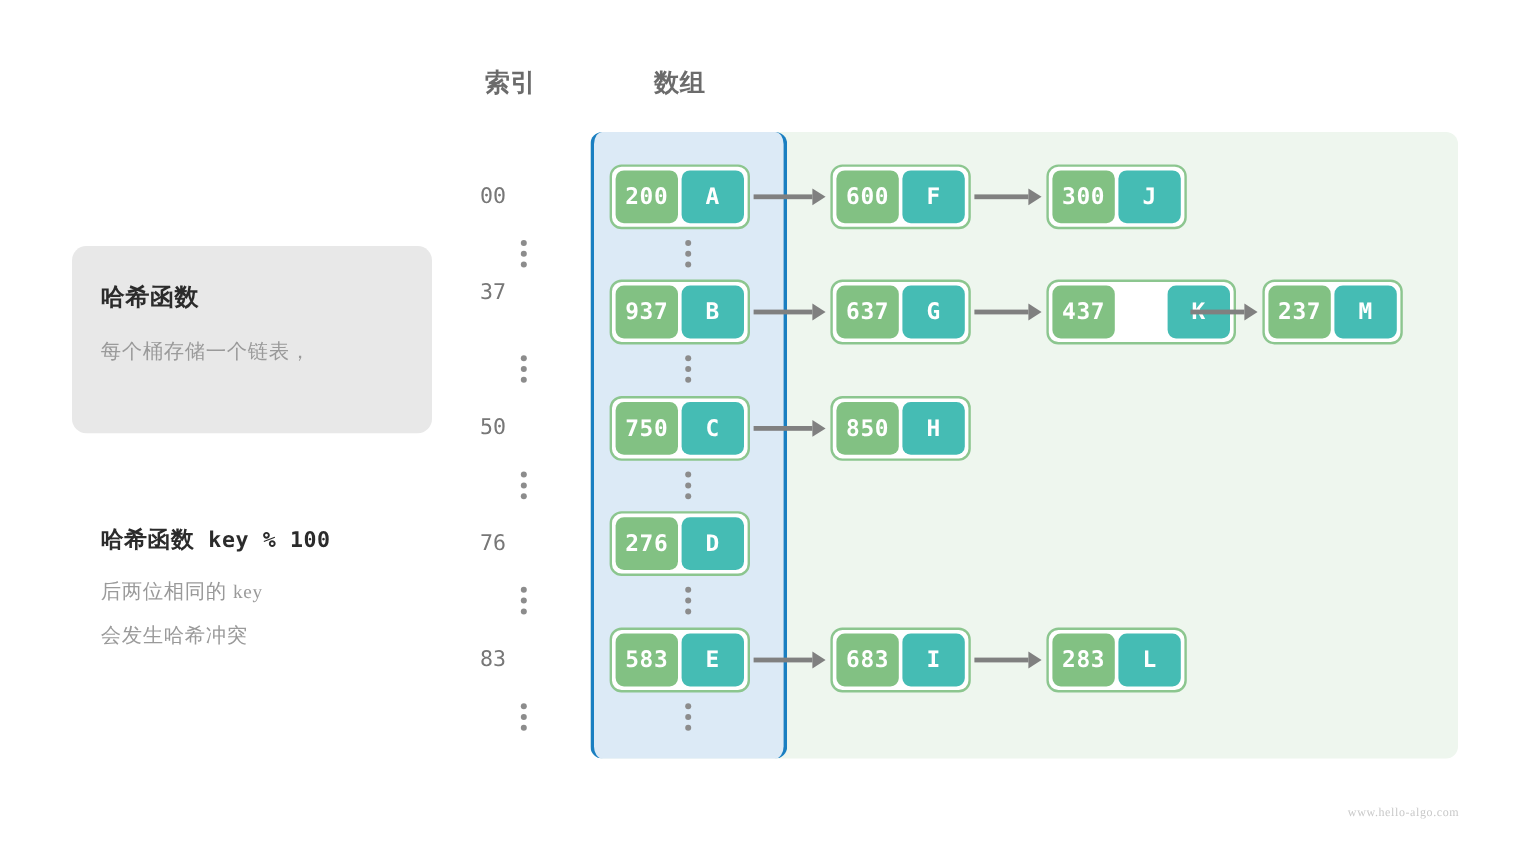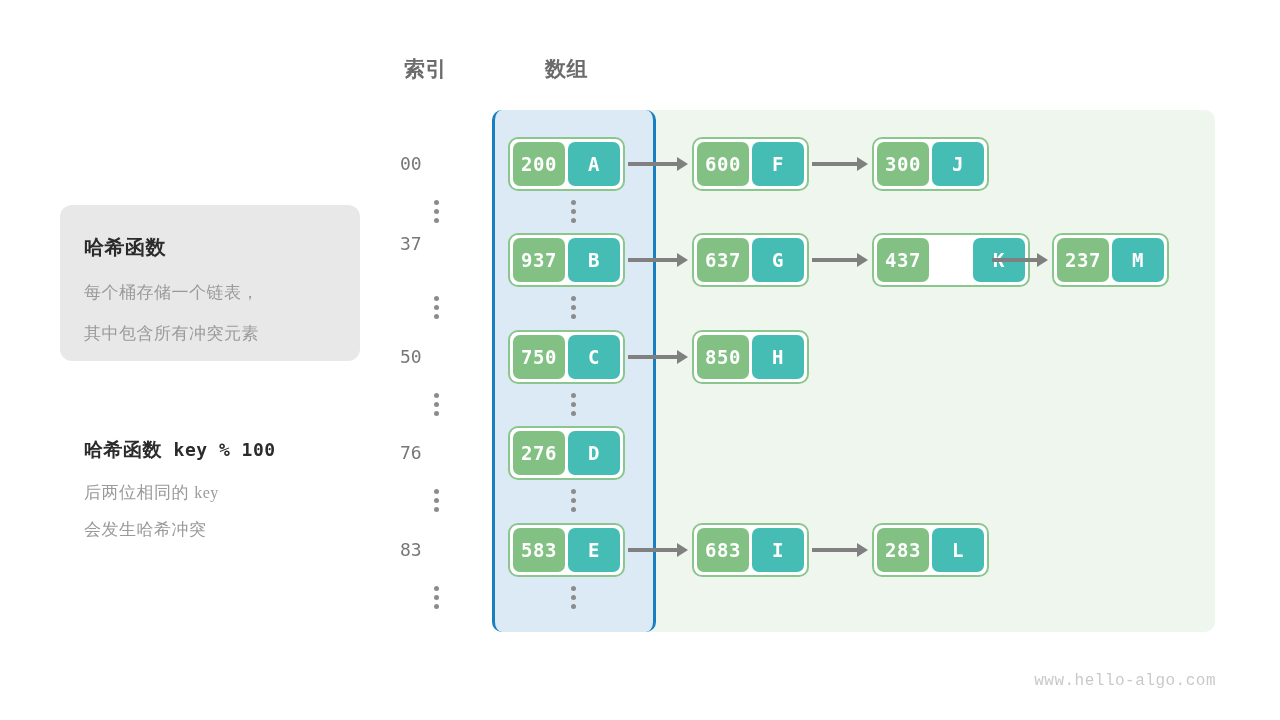--- a/index.html
+++ b/index.html
@@ -195,41 +195,40 @@
     border-top: 7px solid transparent;
     border-bottom: 7px solid transparent;
     border-left: 11px solid #808080;
   }
 
   
   #watermark {
     position: absolute;
     right: 64px;
     top: 672px;
-    font-family: Liberation Mono, monospace;
-    font-size: 16px;
+    font-family: Liberation Serif, serif;
+    font-size: 10px;
     color: #c9c9c9;
     letter-spacing: 0.5px;
   }
 </style>
 </head>
 <body>
 
 <div id="canvas">
 
   <div id="list-panel"></div>
   <div id="array-panel"></div>
 
   <div class="col-header" id="hdr-index">索引</div>
   <div class="col-header" id="hdr-array">数组</div>
 
   <div id="info-card"></div>
   <div id="info-title">哈希函数</div>
   <div class="info-line" id="info-desc-1">每个桶存储一个链表，</div>
-  <div class="info-line" id="info-desc-2">其中包含所有冲突元素</div>
 
   <div id="hash-title"><span>哈希函数</span>&nbsp;&nbsp;<span class="mono">key % 100</span></div>
   <div class="hash-line" id="hash-desc-1"><span>后两位相同的 </span><span class="mono">key</span></div>
   <div class="hash-line" id="hash-desc-2">会发生哈希冲突</div>
 
   <div id="rows-layer">
       <div class="index-label" style="top: 153px;">00</div>
       <div class="node" style="left: 508px; top: 137px;">
         <div class="key">200</div>
         <div class="val">A</div>

